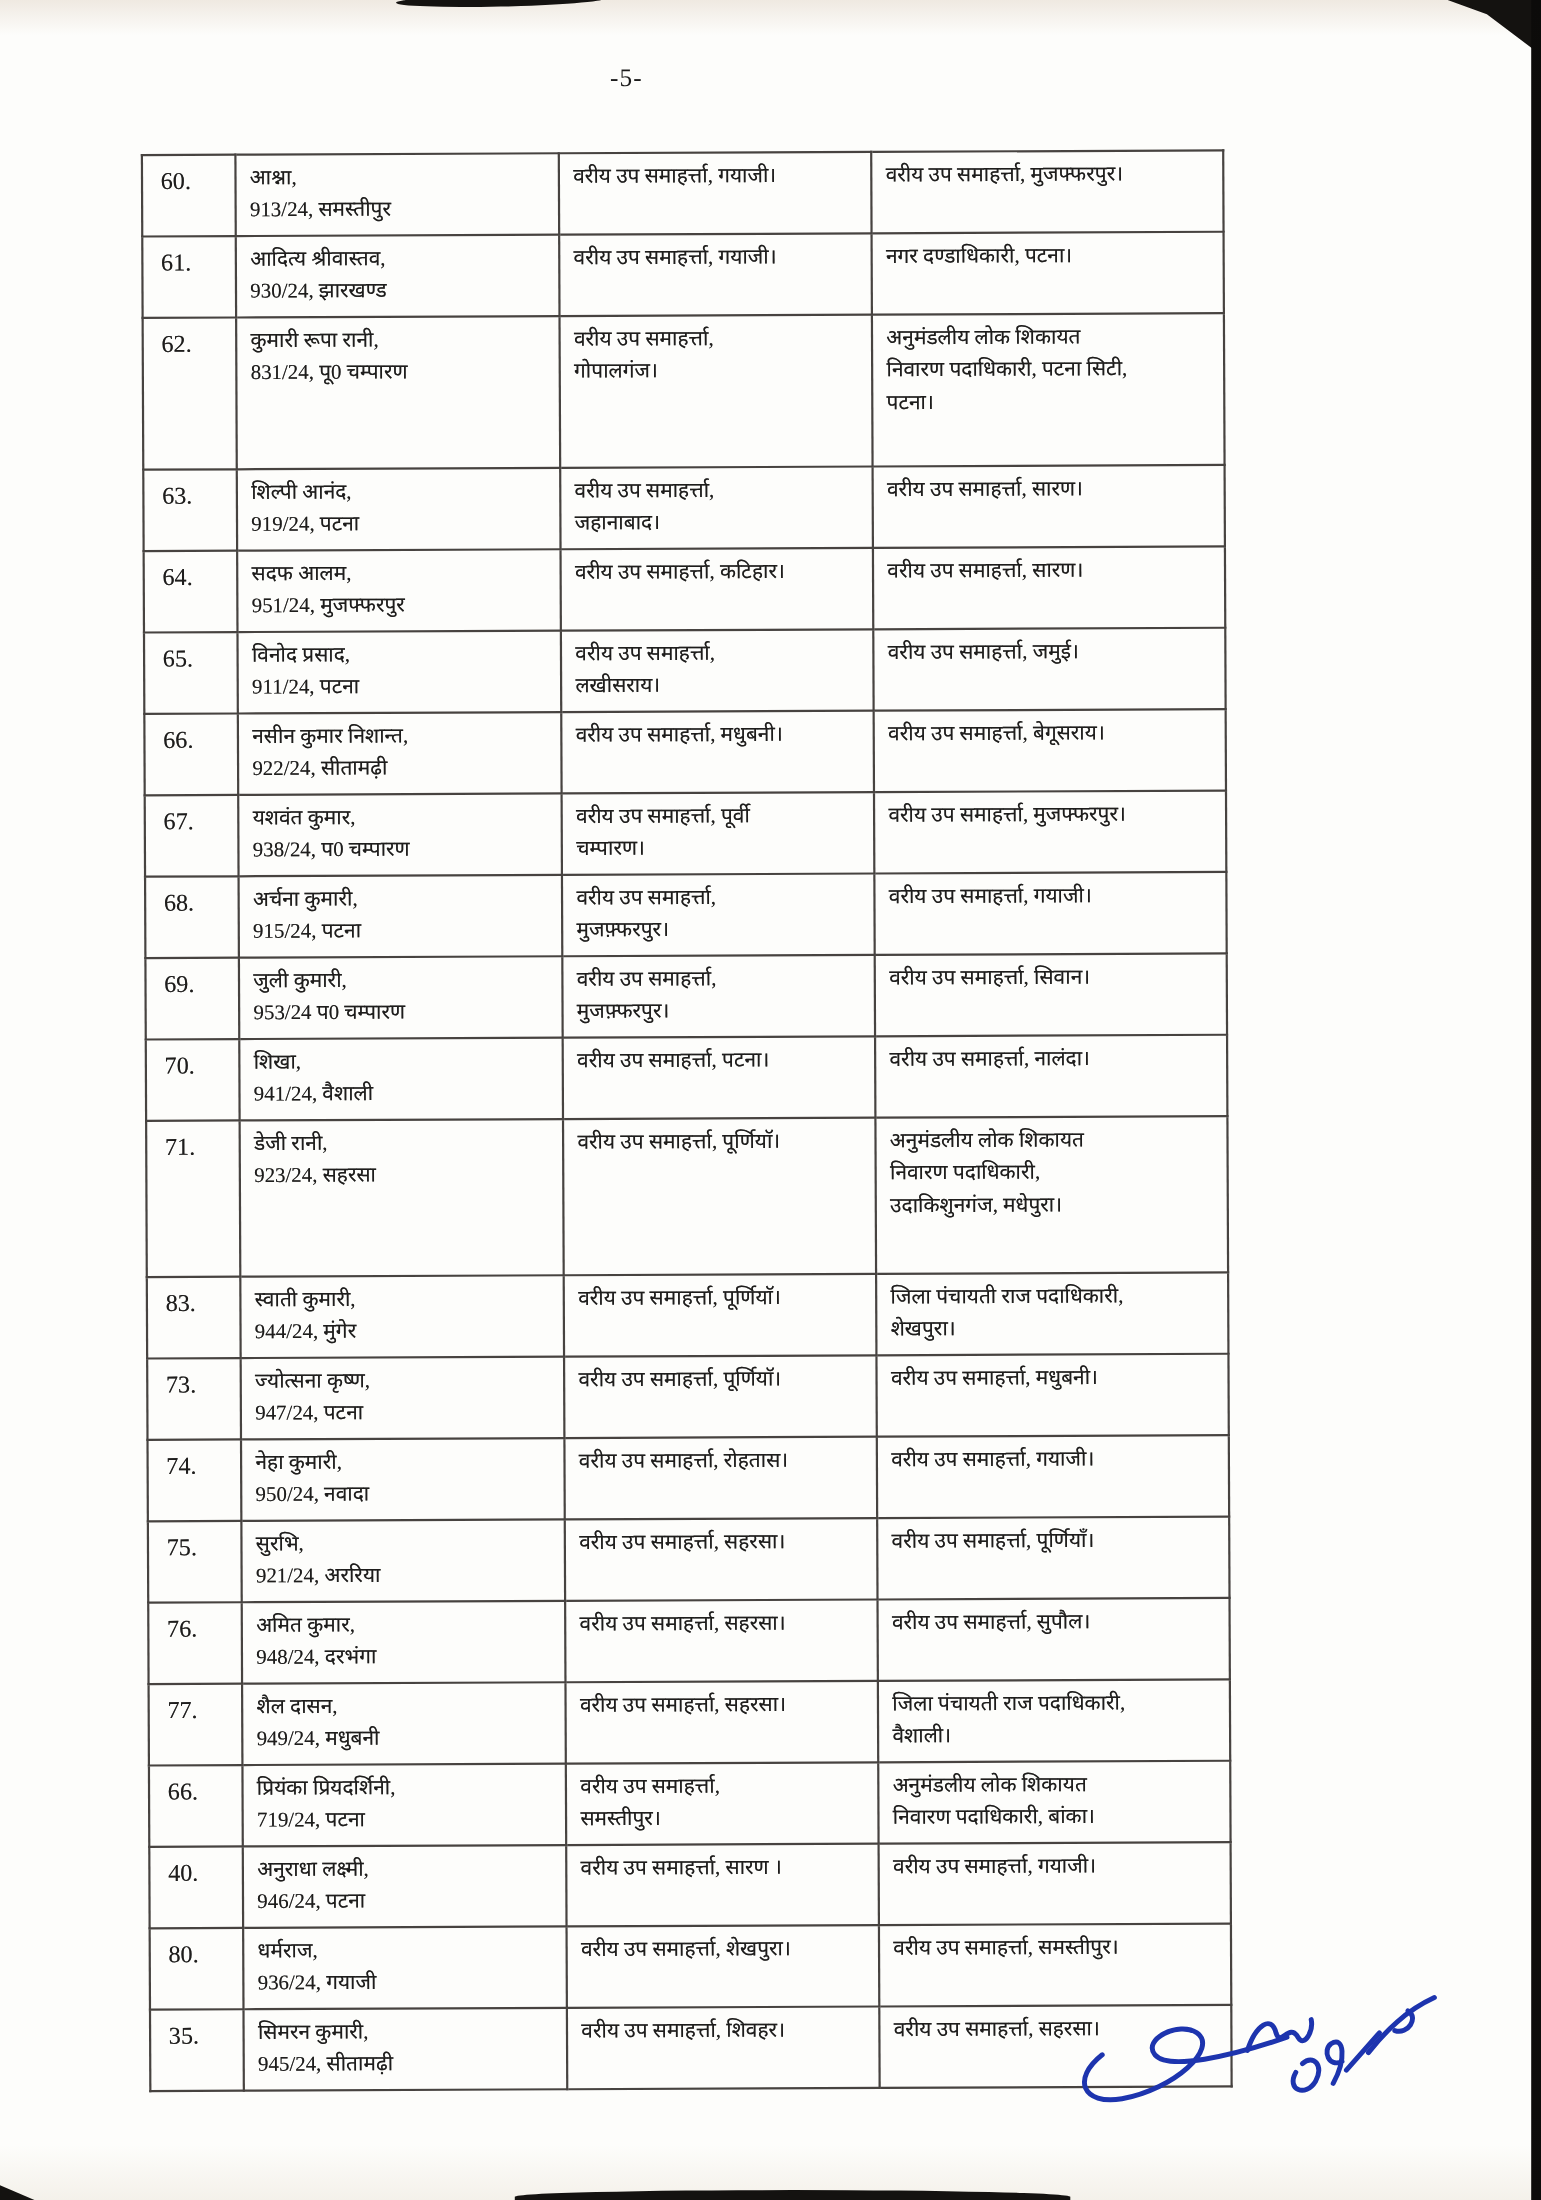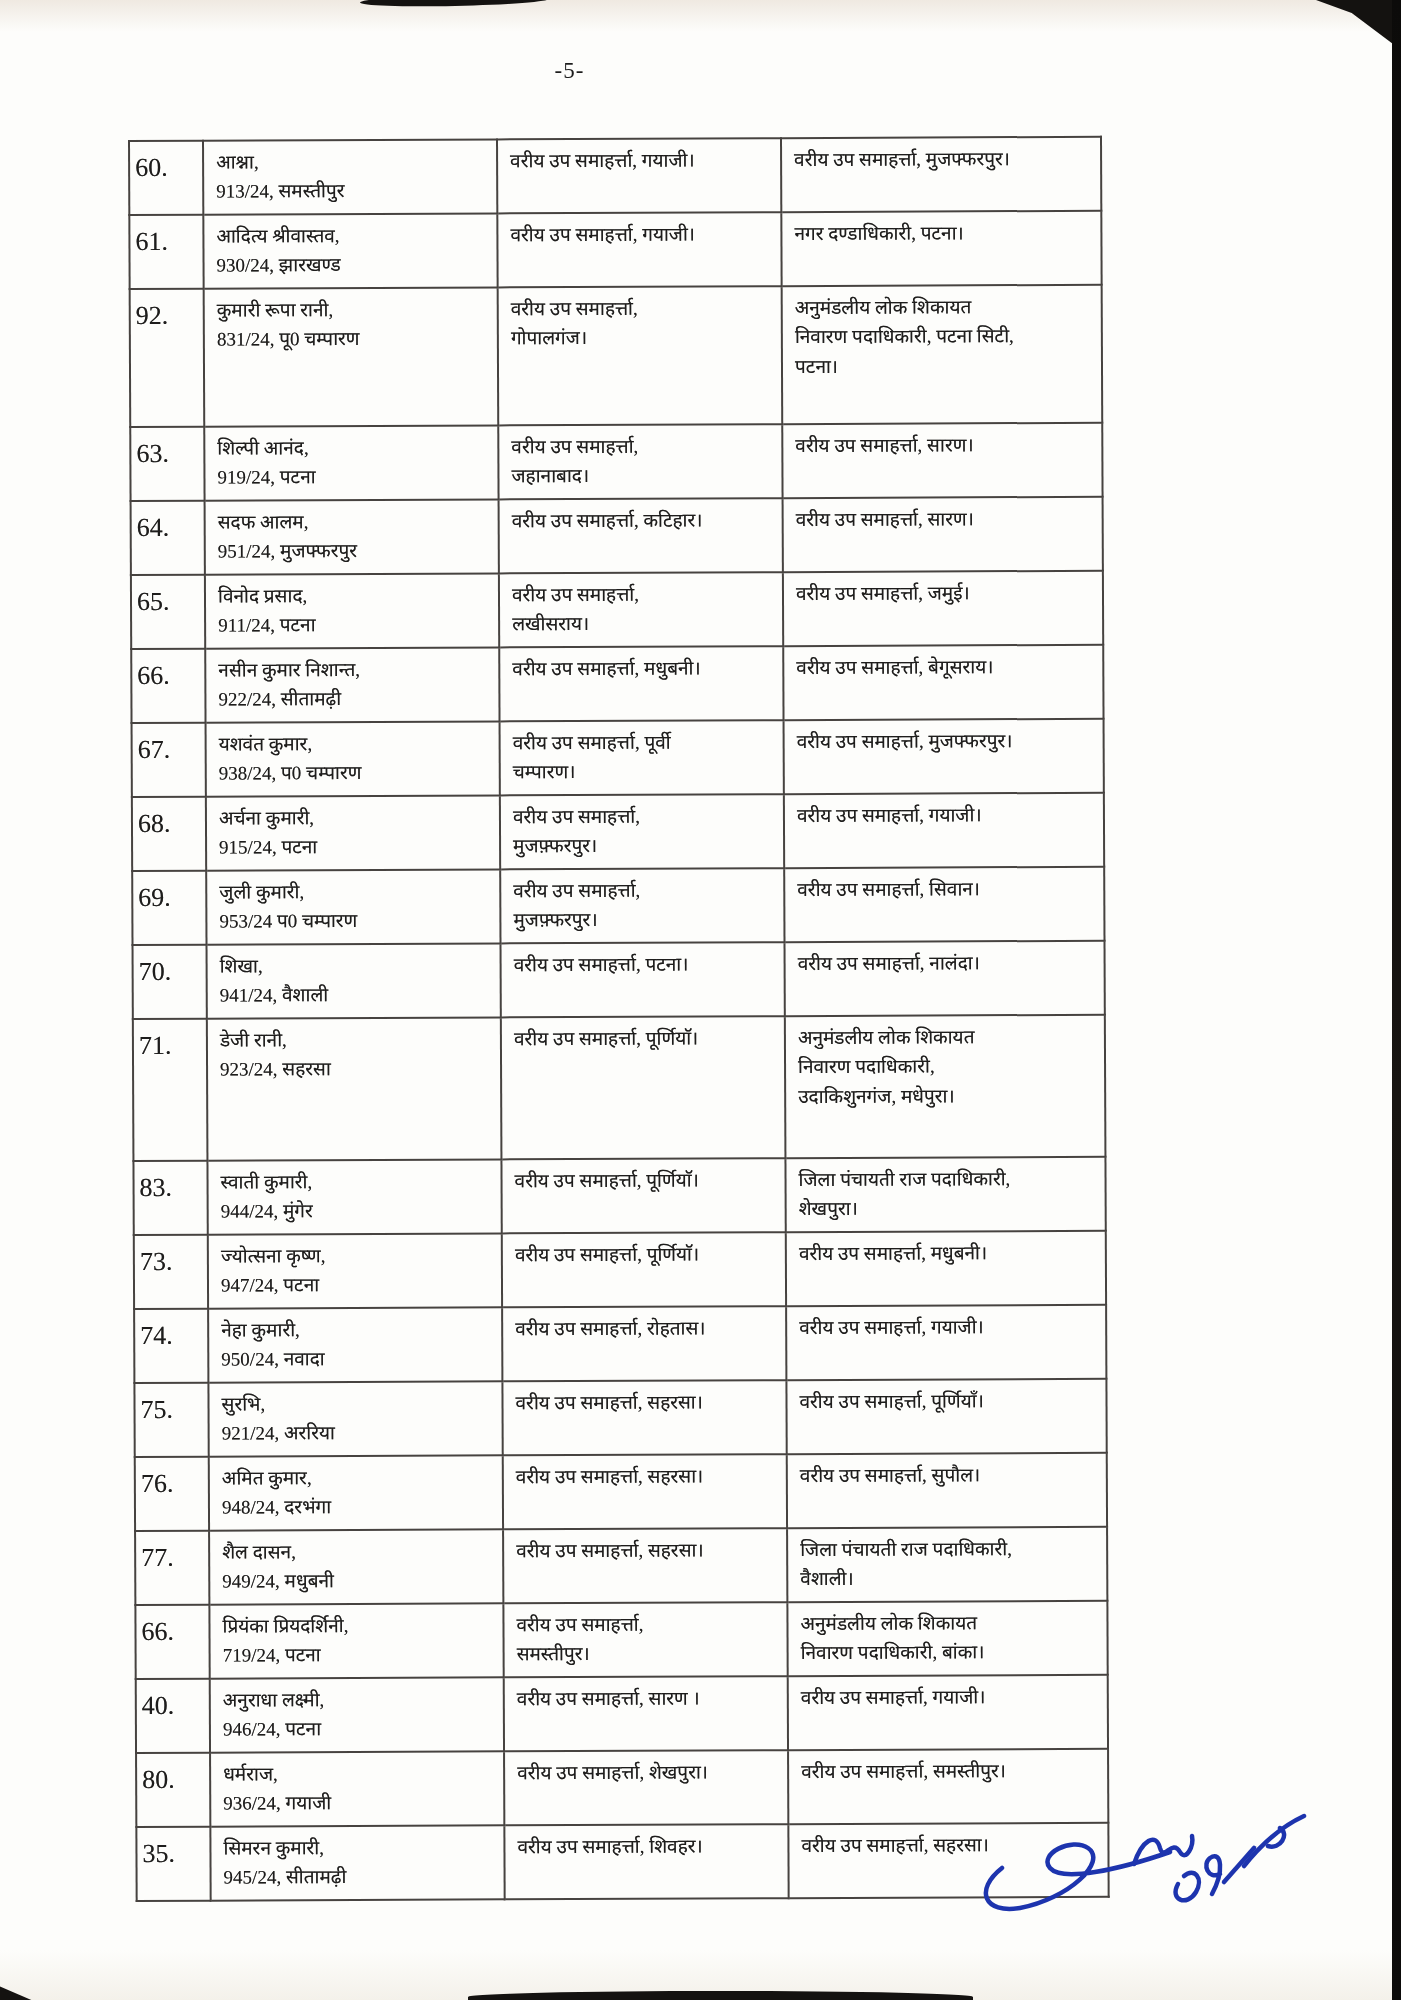--- a/index.html
+++ b/index.html
@@ -37,21 +37,21 @@
     vertical-align: top;
     padding: 6px 10px 4px 12px;
     font-size: 19px;
     line-height: 1.55;
     color: #1e1d1c;
     white-space: pre-line;
     text-shadow: 0 0 0.5px rgba(20,20,20,0.55);
     height: 62px;
     overflow: hidden;
   }
-  .assign-table .c-sl   { width: 57px;  font-size: 26px; padding-left: 5px; white-space: nowrap; }
+  .assign-table .c-sl   { width: 57px;  font-size: 22px; padding-left: 16px; white-space: nowrap; }
   .assign-table .c-name { width: 270px; }
   .assign-table .c-from { width: 260px; }
   .assign-table .c-to   { width: 296px; }
   
   .assign-table tr:nth-child(3)  td { height: 126px; }
   .assign-table tr:nth-child(12) td { height: 130px; }
   .signature {
     position: absolute;
     left: 972px; top: 1810px;
     width: 345px; height: 118px;
@@ -99,21 +99,21 @@
 
     <tr>
       <td class="c-sl">61.</td>
       <td class="c-name">आदित्य श्रीवास्तव,
 930/24, झारखण्ड</td>
       <td class="c-from">वरीय उप समाहर्त्ता, गयाजी।</td>
       <td class="c-to">नगर दण्डाधिकारी, पटना।</td>
     </tr>
 
     <tr>
-      <td class="c-sl">92.</td>
+      <td class="c-sl">62.</td>
       <td class="c-name">कुमारी रूपा रानी,
 831/24, पू0 चम्पारण</td>
       <td class="c-from">वरीय उप समाहर्त्ता,
 गोपालगंज।</td>
       <td class="c-to">अनुमंडलीय लोक शिकायत
 निवारण पदाधिकारी, पटना सिटी,
 पटना।</td>
     </tr>
 
     <tr>

